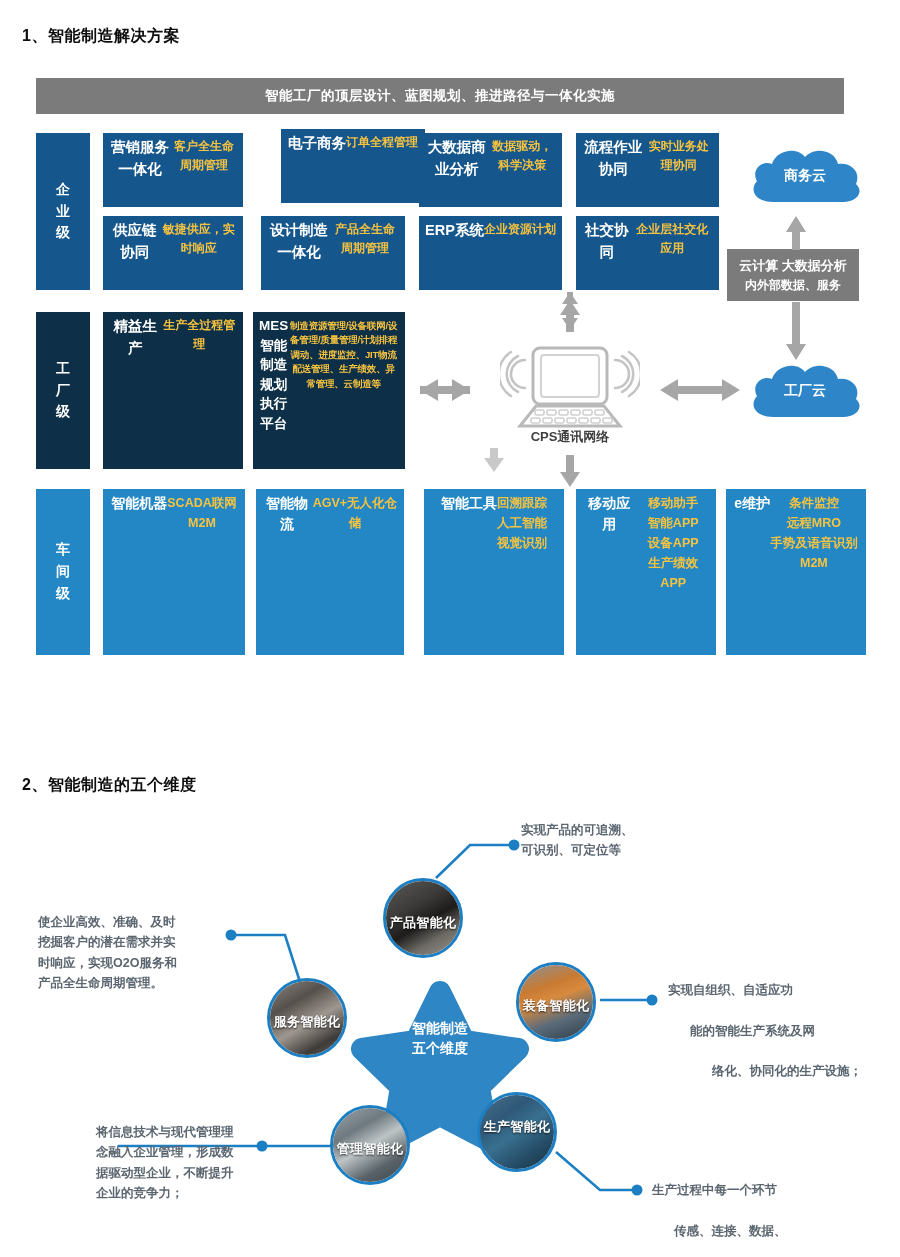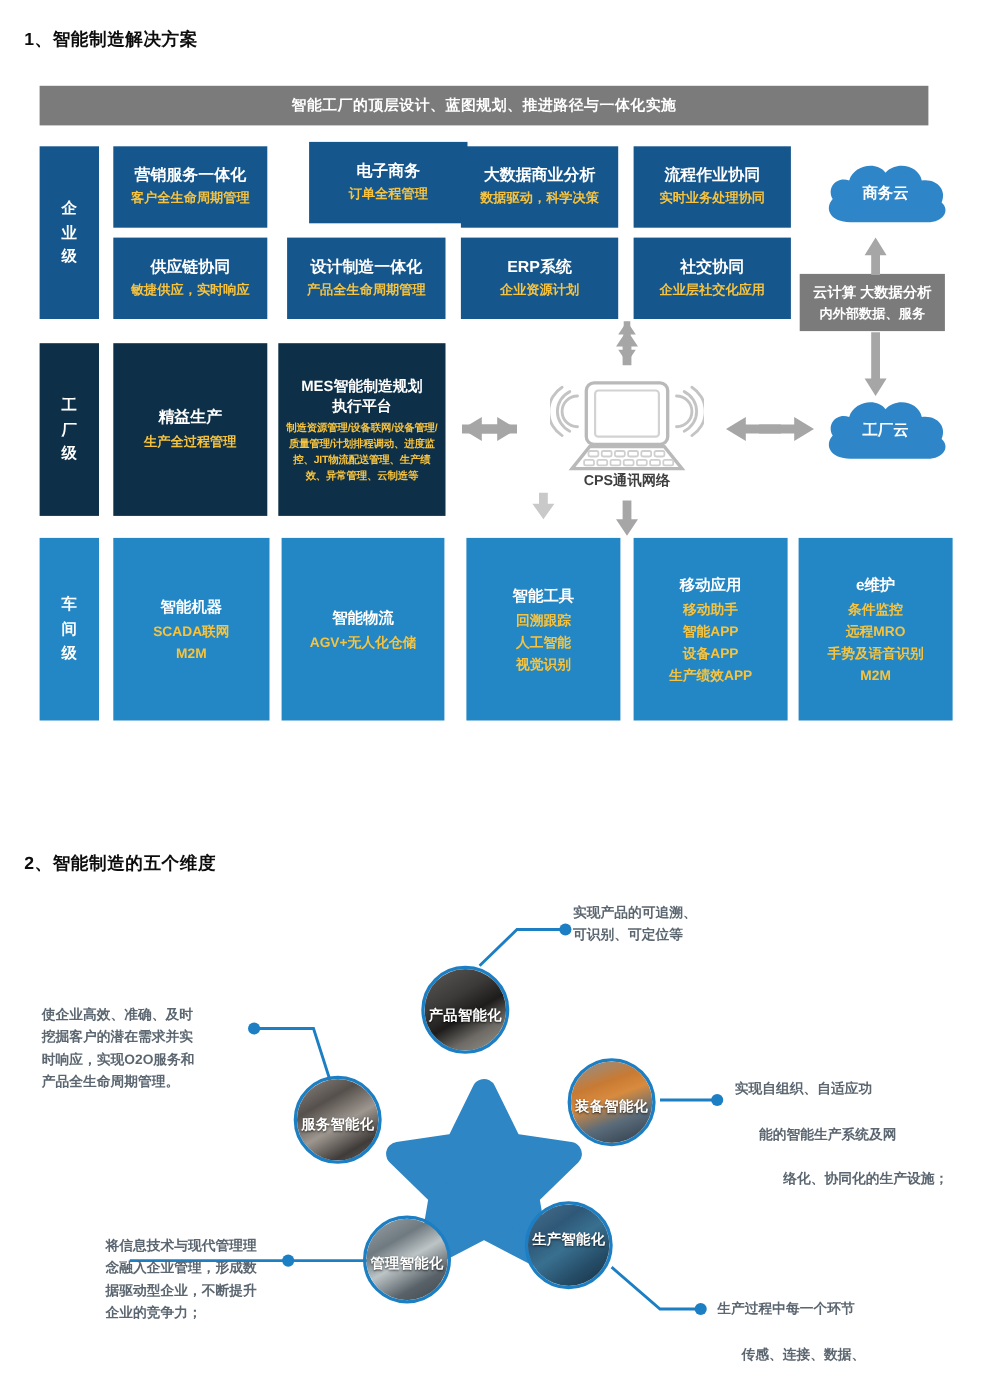--- a/index.html
+++ b/index.html
@@ -34,21 +34,21 @@
     position: absolute; background: #15568c; color: #ffffff;
     display: flex; flex-direction: column; align-items: center; justify-content: center;
     font-size: 14px; font-weight: bold; line-height: 1.55; width: 54px;
   }
   #lvl-ent   { left: 36px; top: 133px; height: 157px; }
   #lvl-fac   { left: 36px; top: 312px; height: 157px; background: #0d2f47; }
   #lvl-shop  { left: 36px; top: 489px; height: 166px; background: #2287c4; }
 
   .card {
     position: absolute; background: #15568c; color: #ffffff;
-    display: flex; flex-direction: column; align-items: center; justify-content: center;
+    display: flex; flex-direction: row; align-items: flex-start; justify-content: center;
     text-align: center; padding: 4px 6px;
   }
   .card .t { font-size: 14.5px; font-weight: bold; line-height: 1.5; }
   .card .s { font-size: 12px; font-weight: bold; color: #f7c33f; line-height: 1.6; }
   .card.dark { background: #0d2f47; }
   .card.light { background: #2287c4; }
   .card.mes .t { font-size: 13.5px; line-height: 1.45; }
   .card.mes .s { font-size: 9.5px; line-height: 1.52; letter-spacing: -0.2px; }
   .card.shop .t { font-size: 14px; margin-bottom: 2px; }
   .card.shop .s { font-size: 12.5px; }
@@ -347,20 +347,22 @@
       <circle cx="514" cy="845" r="5.5"></circle>
       <circle cx="652" cy="1000" r="5.5"></circle>
       <circle cx="637" cy="1190" r="5.5"></circle>
       <circle cx="262" cy="1146" r="5.5"></circle>
       <circle cx="231" cy="935" r="5.5"></circle>
     </g>
 
     <path d="M440,992 L464,1041 L518,1049 L479,1087 L488,1140 L440,1115 L392,1140 L401,1087 L362,1049 L416,1041 Z" fill="#2f86c5" stroke="#2f86c5" stroke-width="22" stroke-linejoin="round"></path>
   </svg>
 
+  <div id="star-label" style="white-space:pre-line">智能制造
+五个维度</div>
 
   <div class="node" id="node-prod">
     <div class="photo" style="background:linear-gradient(150deg,#5c5a57 0%,#3b3a38 35%,#1d1c1b 55%,#6e6b66 75%,#9a948c 100%);"></div>
     <div class="cap">产品智能化</div>
   </div>
   <div class="node" id="node-equip">
     <div class="photo" style="background:linear-gradient(160deg,#8a9299 0%,#c87a33 30%,#d88b3e 45%,#5a6b7a 70%,#2e3a45 100%);"></div>
     <div class="cap">装备智能化</div>
   </div>
   <div class="node" id="node-mfg">

